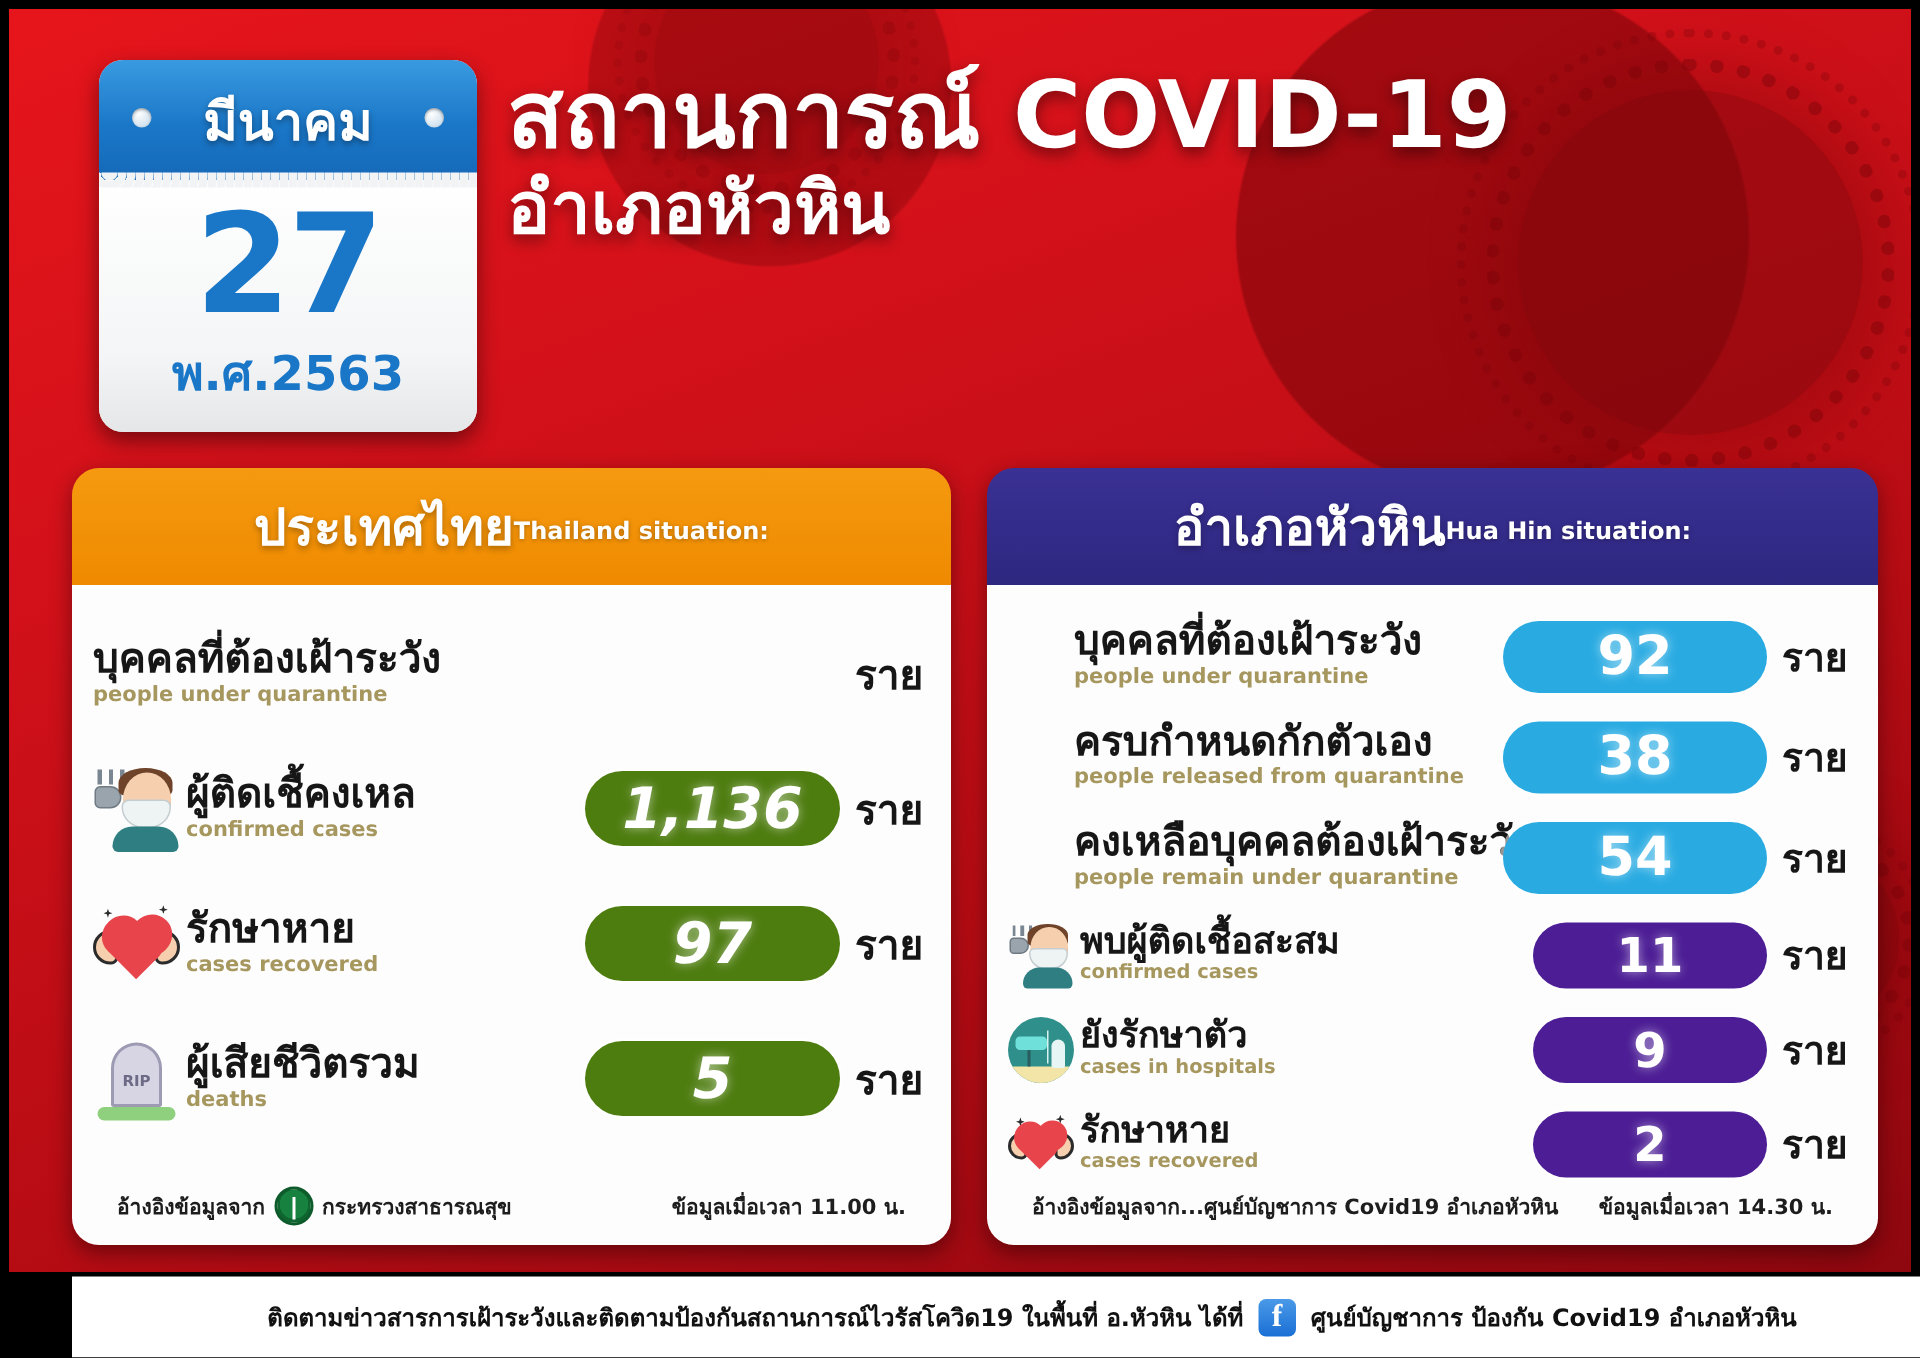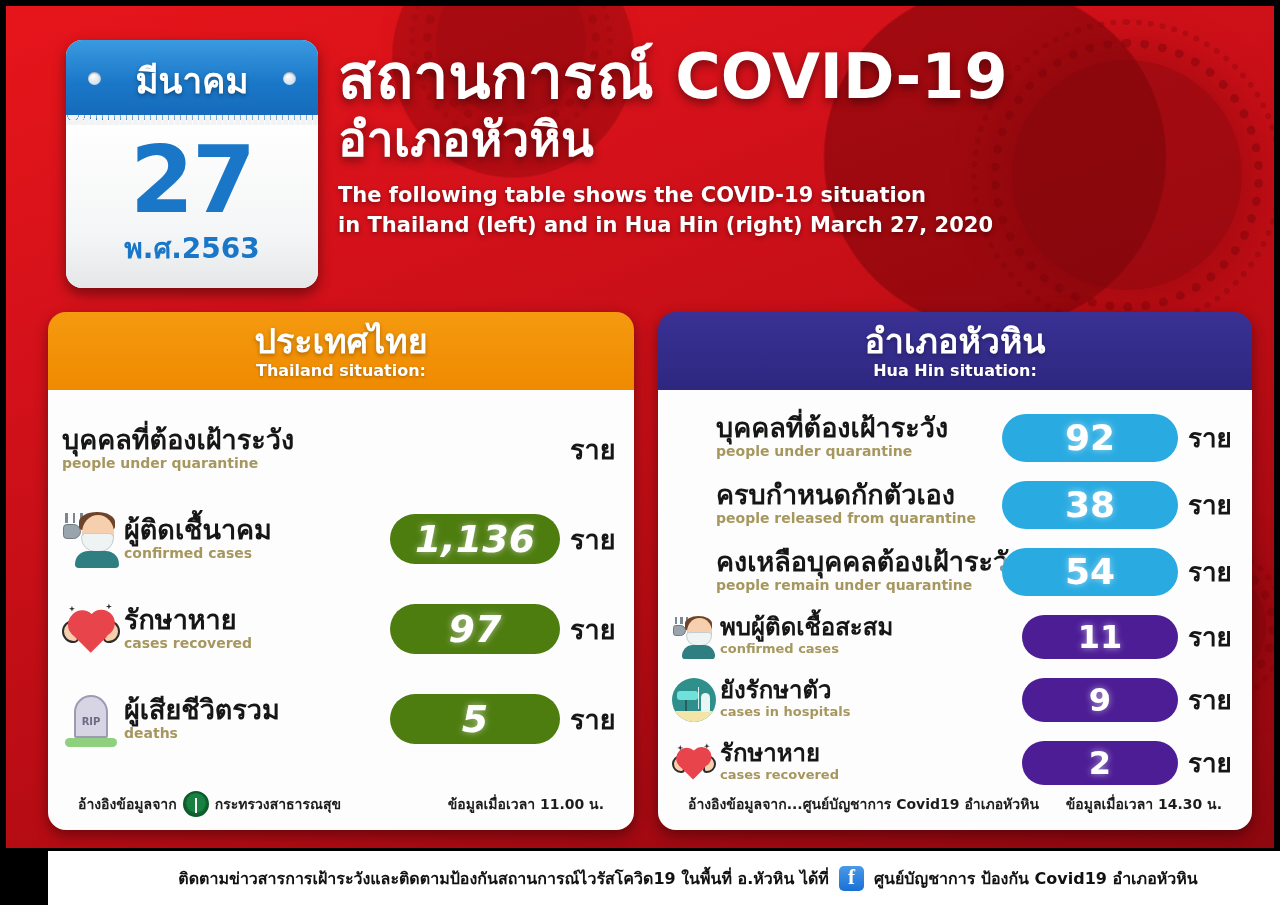--- a/index.html
+++ b/index.html
@@ -84,21 +84,21 @@
   }
   #cal-body {
     height: 168px;
     background: linear-gradient(180deg, #ffffff 0%, #f4f5f6 70%, #e4e6e8 100%);
     display: flex; flex-direction: column; align-items: center; justify-content: center;
   }
   #cal-day {
     color: #1a77c8; font-size: 92px; font-weight: bold; line-height: .94;
     letter-spacing: -2px;
   }
-  #cal-year { color: #1a77c8; font-size: 28px; font-weight: bold; margin-top: 2px; }
+  #cal-year { color: #1a77c8; font-size: 32px; font-weight: bold; margin-top: 2px; }
 
   #title-block {
     position: absolute;
     left: 320px; top: 38px;
     width: 900px;
     text-align: left;
   }
   #title-main {
     color: #fff; font-size: 62px; font-weight: bold; line-height: 1.08;
     text-shadow: 0 4px 10px rgba(0,0,0,.45);
@@ -121,21 +121,21 @@
     top: 306px;
     border-radius: 18px;
     overflow: hidden;
     box-shadow: 0 5px 14px rgba(0,0,0,.4);
   }
   #panel-left  { left: 42px;  width: 586px; height: 518px; }
   #panel-right { left: 652px; width: 594px; height: 518px; }
 
   .panel-head {
     height: 78px;
-    display: flex; flex-direction: column; align-items: center; justify-content: center;
+    display: flex; flex-direction: row; align-items: center; justify-content: center;
     padding-top: 2px;
   }
   #panel-left .panel-head  { background: linear-gradient(180deg,#f59a10 0%, #ef8a00 100%); }
   #panel-right .panel-head { background: linear-gradient(180deg,#3a3194 0%, #2e2780 100%); }
   .panel-head-th {
     color: #fff; font-size: 34px; font-weight: bold; line-height: 1;
     text-shadow: 0 2px 4px rgba(0,0,0,.30);
   }
   .panel-head-en {
     color: #fff; font-size: 16px; font-weight: bold; margin-top: 3px;
@@ -373,24 +373,20 @@
         </div>
         <div id="cal-body">
           <div id="cal-day">27</div>
           <div id="cal-year">พ.ศ.2563</div>
         </div>
       </div>
 
       <div id="title-block">
         <div id="title-main">สถานการณ์ COVID-19</div>
         <div id="title-sub">อำเภอหัวหิน</div>
-        <div id="title-en">
-          <div>The following table shows the COVID-19 situation</div>
-          <div>in Thailand (left) and in Hua Hin (right) March 27, 2020</div>
-        </div>
       </div>
     </div>
 
     <div class="panel" id="panel-left">
       <div class="panel-head">
         <div class="panel-head-th">ประเทศไทย</div>
         <div class="panel-head-en">Thailand situation:</div>
       </div>
       <div class="panel-body">
 
@@ -408,21 +404,21 @@
             <div class="ic-mask">
               <span class="spark"></span>
                 <span class="therm"></span>
               <span class="hair"></span>
                 <span class="head"></span>
               <span class="mask"></span>
                 <span class="body"></span>
             </div>
           </div>
           <div class="row-label">
-            <div class="label-th">ผู้ติดเชื้นาคม</div>
+            <div class="label-th">ผู้ติดเชื้คงเหล</div>
             <div class="label-en">confirmed cases</div>
           </div>
           <div class="pill orange">1,136</div>
           <div class="unit">ราย</div>
         </div>
 
         <div class="row">
           <div class="row-icon">
             <div class="ic-heart">
               <span class="sp sp1"></span>

